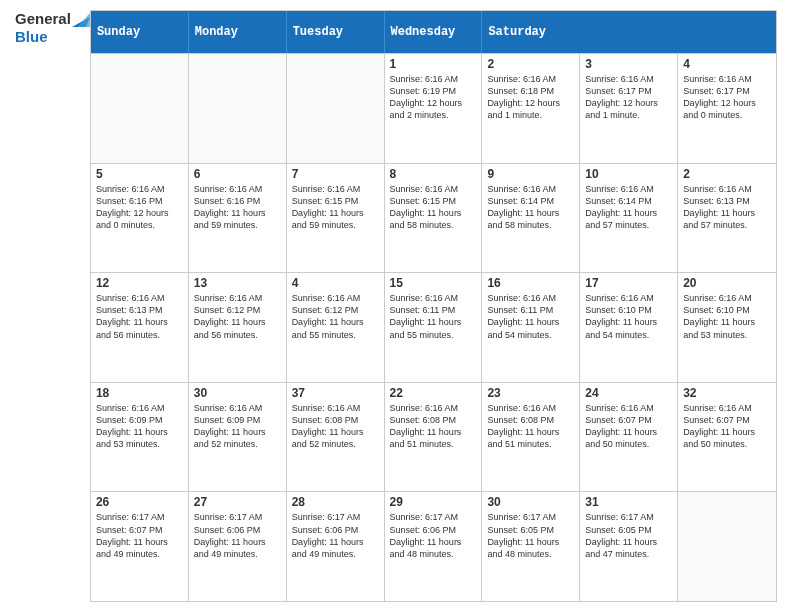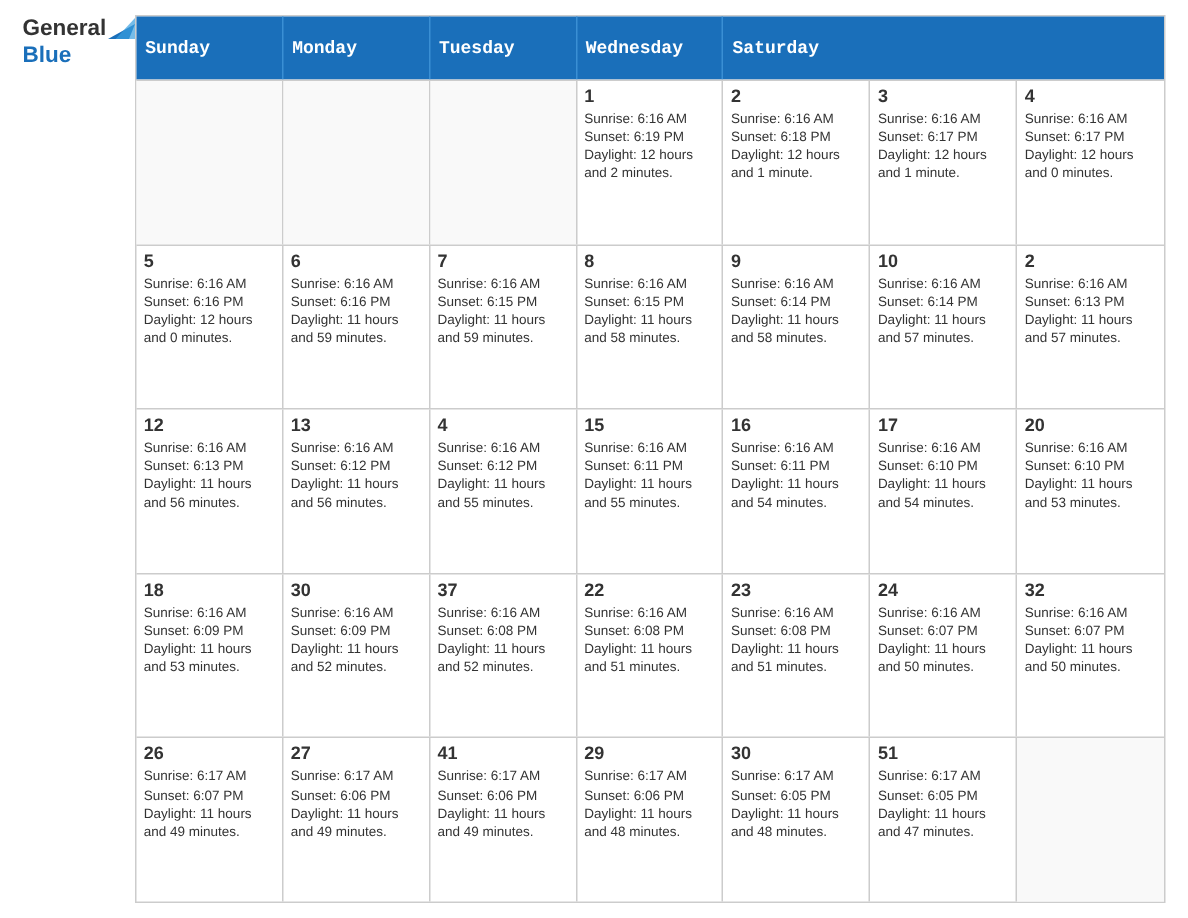--- a/index.html
+++ b/index.html
@@ -316,42 +316,42 @@
 and 49 minutes.</div>
           </div>
           <div class="cal-cell">
             <div class="day-num">27</div>
             <div class="day-info" style="white-space: pre-line;">Sunrise: 6:17 AM
 Sunset: 6:06 PM
 Daylight: 11 hours
 and 49 minutes.</div>
           </div>
           <div class="cal-cell">
-            <div class="day-num">41</div>
+            <div class="day-num">28</div>
             <div class="day-info" style="white-space: pre-line;">Sunrise: 6:17 AM
 Sunset: 6:06 PM
 Daylight: 11 hours
 and 49 minutes.</div>
           </div>
           <div class="cal-cell">
             <div class="day-num">29</div>
             <div class="day-info" style="white-space: pre-line;">Sunrise: 6:17 AM
 Sunset: 6:06 PM
 Daylight: 11 hours
 and 48 minutes.</div>
           </div>
           <div class="cal-cell">
             <div class="day-num">30</div>
             <div class="day-info" style="white-space: pre-line;">Sunrise: 6:17 AM
 Sunset: 6:05 PM
 Daylight: 11 hours
 and 48 minutes.</div>
           </div>
           <div class="cal-cell">
-            <div class="day-num">51</div>
+            <div class="day-num">31</div>
             <div class="day-info" style="white-space: pre-line;">Sunrise: 6:17 AM
 Sunset: 6:05 PM
 Daylight: 11 hours
 and 47 minutes.</div>
           </div>
           <div class="cal-cell empty"></div>
         </div>
       </div>
   </div>
 </div>

